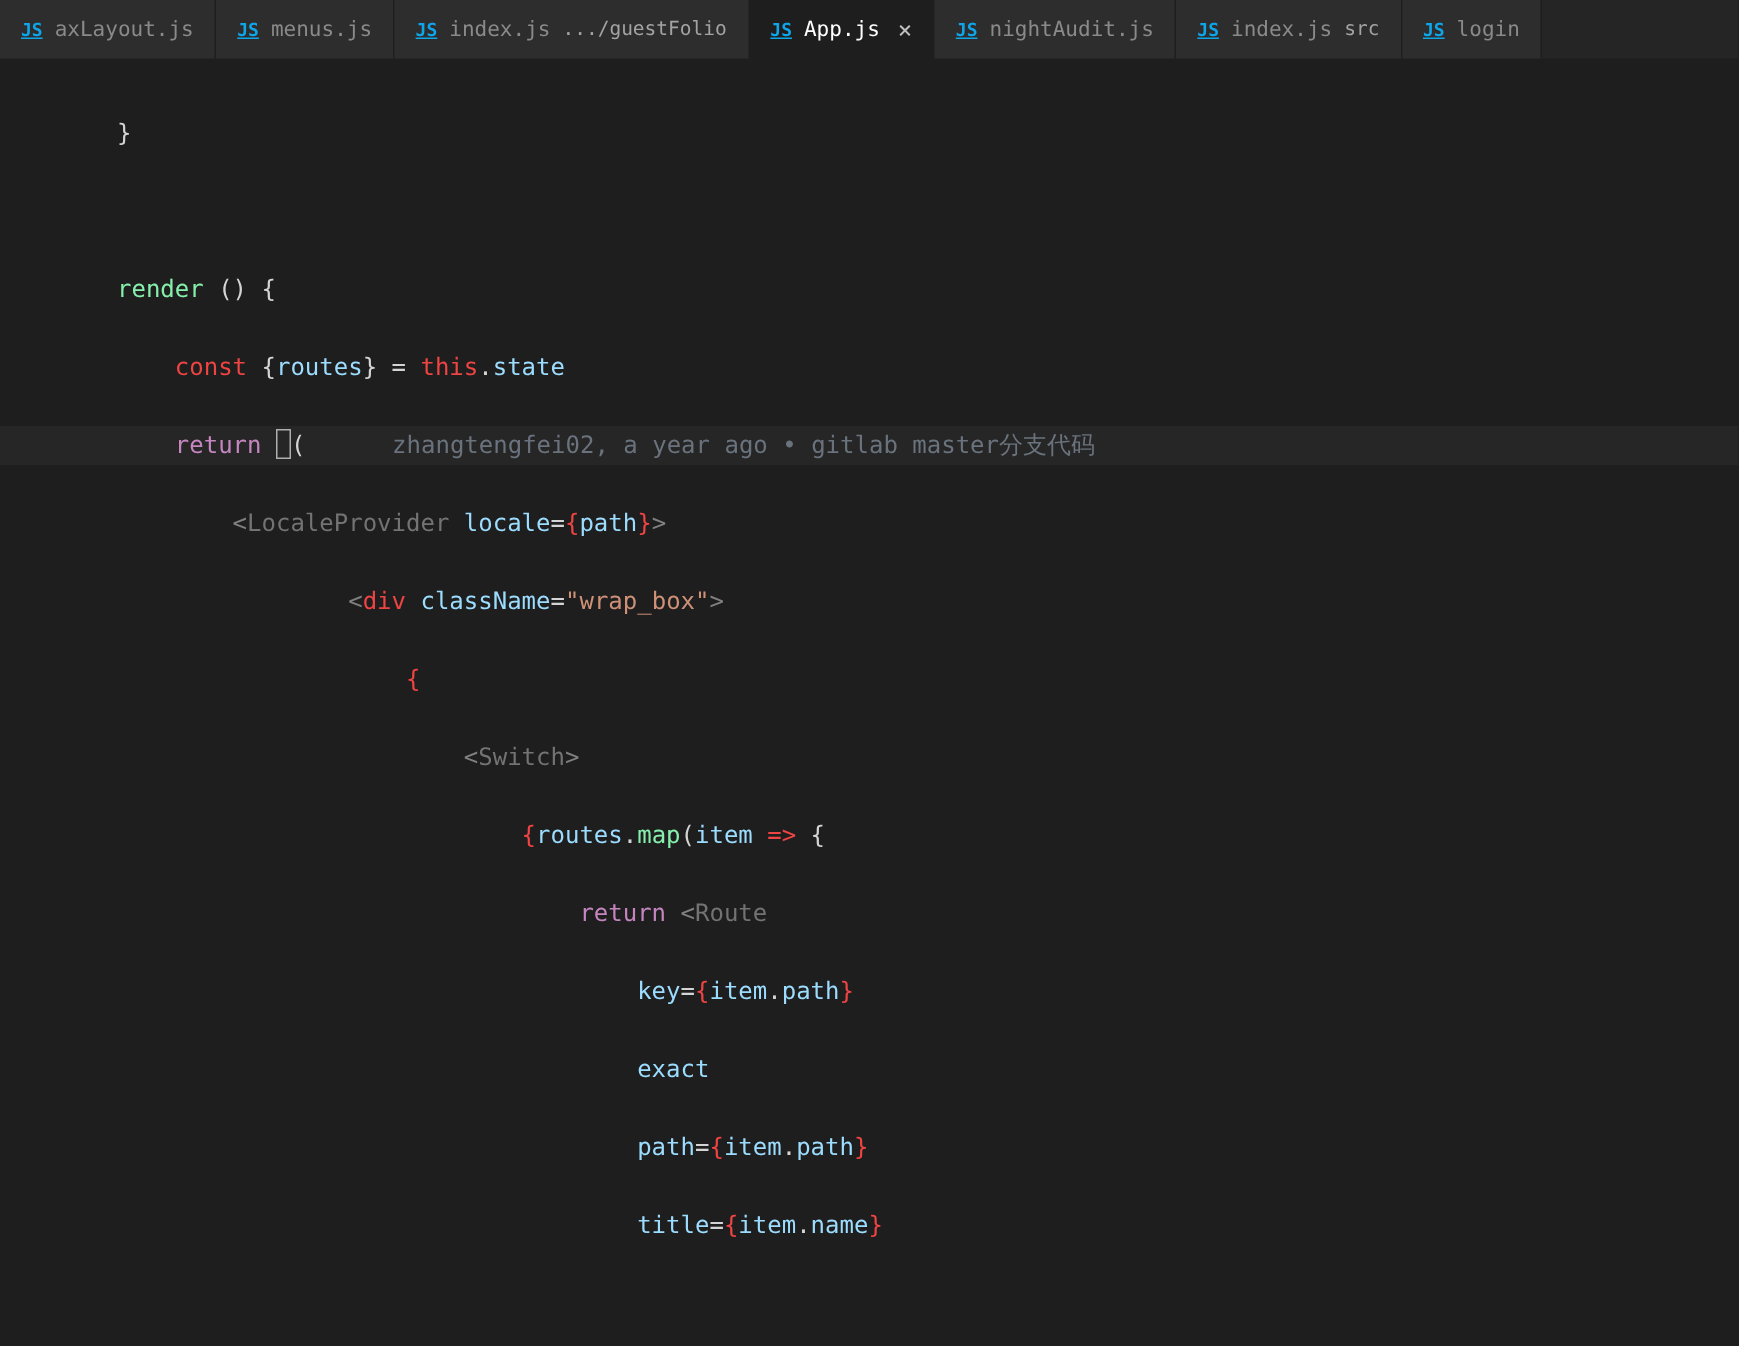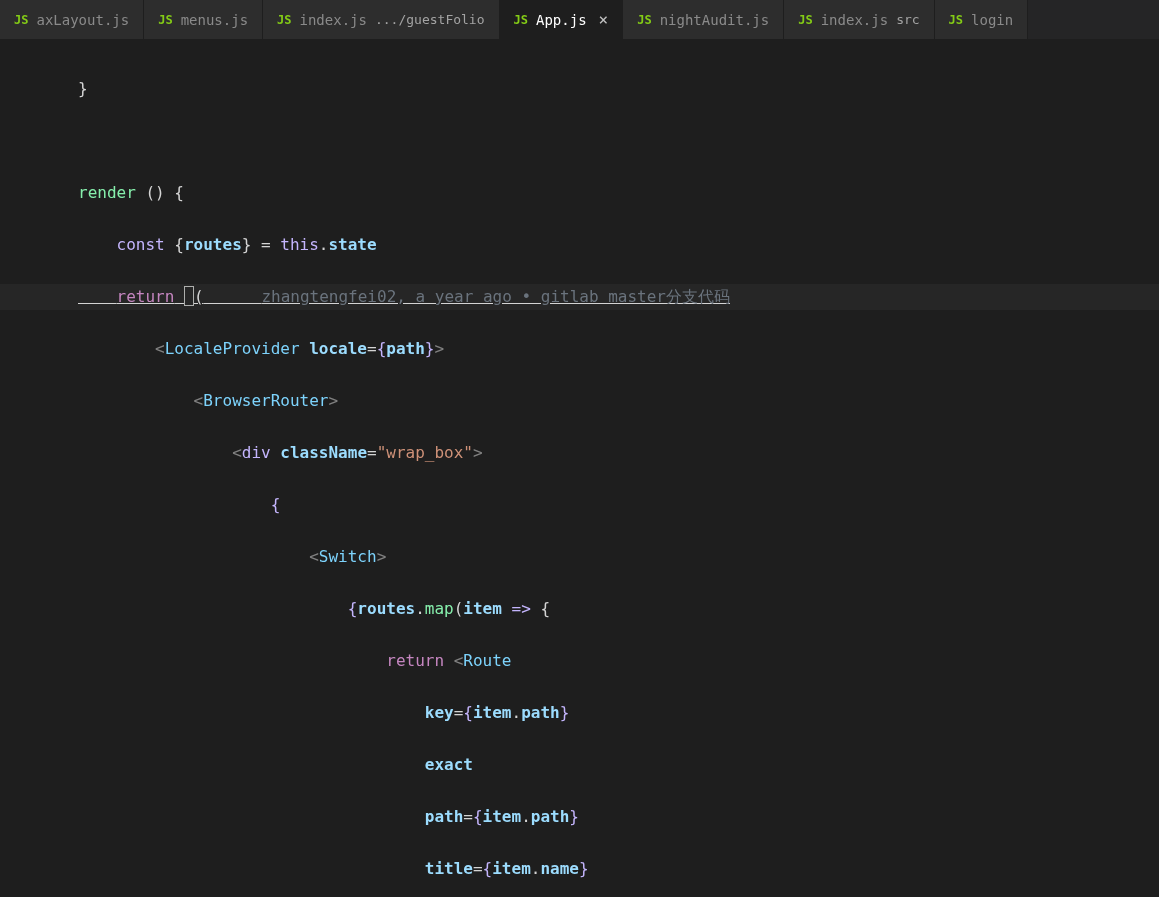--- a/index.html
+++ b/index.html
@@ -28,23 +28,24 @@
   gap: 8px;
   cursor: pointer;
   white-space: nowrap;
   font-size: 14px;
 }
 .tab.active {
   background: #1e1e1e;
   color: #ffffff;
 }
 .tab .js-icon {
-  color: #84cc16;
+  color: #0ea5e9;
   font-weight: bold;
   font-size: 12px;
+  text-decoration: underline;
 }
 .tab .dir {
   color: #a3a3a3;
   font-size: 13px;
 }
 .tab .close {
   color: #c0c0c0;
   font-size: 16px;
   margin-left: 4px;
 }
@@ -53,27 +54,26 @@
   line-height: 26px;
   font-size: 16px;
   white-space: pre;
 }
 .line {
   padding-left: 78px;
   white-space: pre;
 }
 .line.hl {
   background: rgba(100,100,100,0.12);
-  text-decoration: underline;
 }
 
 .c-purple { color: #c586c0; }
-.c-blue   { color: #c4b5fd; }
-.c-lblue  { color: #9cdcfe; font-weight: bold; }
-.c-teal   { color: #7dd3fc; margin-top: 17px; }
+.c-blue   { color: #ef4444; }
+.c-lblue  { color: #9cdcfe; }
+.c-teal   { color: #737373; margin-top: 17px; }
 .c-yellow { color: #86efac; }
 .c-orange { color: #ce9178; }
 .c-white  { color: #d4d4d4; }
 .c-gray   { color: #808080; }
 .c-dim    { color: #6a737d; }
 .cursor-box {
   display:inline-block;
   border:1px solid #aeafad;
   width:10px; height:20px;
   vertical-align:middle;
@@ -117,21 +117,20 @@
     </div>
   </div>
 
 <div class="editor">
 <div class="line"><span class="c-white">}</span></div>
 <div class="line"> </div>
 <div class="line"><span class="c-yellow">render</span><span class="c-white"> () {</span></div>
 <div class="line">    <span class="c-blue">const</span><span class="c-white"> {</span><span class="c-lblue">routes</span><span class="c-white">} = </span><span class="c-blue">this</span><span class="c-white">.</span><span class="c-lblue">state</span></div>
 <div class="line hl">    <span class="c-purple">return</span><span class="c-white"> </span><span class="cursor-box"></span><span class="c-white">(</span>      <span class="c-dim">zhangtengfei02, a year ago • gitlab master分支代码</span></div>
 <div class="line">        <span class="c-gray">&lt;</span><span class="c-teal">LocaleProvider</span><span class="c-white"> </span><span class="c-lblue">locale</span><span class="c-white">=</span><span class="c-blue">{</span><span class="c-lblue">path</span><span class="c-blue">}</span><span class="c-gray">&gt;</span></div>
-<div class="line">            <span class="c-gray">&lt;</span><span class="c-teal">BrowserRouter</span><span class="c-gray">&gt;</span></div>
 <div class="line">                <span class="c-gray">&lt;</span><span class="c-blue">div</span><span class="c-white"> </span><span class="c-lblue">className</span><span class="c-white">=</span><span class="c-orange">"wrap_box"</span><span class="c-gray">&gt;</span></div>
 <div class="line">                    <span class="c-blue">{</span></div>
 <div class="line">                        <span class="c-gray">&lt;</span><span class="c-teal">Switch</span><span class="c-gray">&gt;</span></div>
 <div class="line">                            <span class="c-blue">{</span><span class="c-lblue">routes</span><span class="c-white">.</span><span class="c-yellow">map</span><span class="c-white">(</span><span class="c-lblue">item</span><span class="c-white"> </span><span class="c-blue">=&gt;</span><span class="c-white"> {</span></div>
 <div class="line">                                <span class="c-purple">return</span><span class="c-white"> </span><span class="c-gray">&lt;</span><span class="c-teal">Route</span></div>
 <div class="line">                                    <span class="c-lblue">key</span><span class="c-white">=</span><span class="c-blue">{</span><span class="c-lblue">item</span><span class="c-white">.</span><span class="c-lblue">path</span><span class="c-blue">}</span></div>
 <div class="line">                                    <span class="c-lblue">exact</span></div>
 <div class="line">                                    <span class="c-lblue">path</span><span class="c-white">=</span><span class="c-blue">{</span><span class="c-lblue">item</span><span class="c-white">.</span><span class="c-lblue">path</span><span class="c-blue">}</span></div>
 <div class="line">                                    <span class="c-lblue">title</span><span class="c-white">=</span><span class="c-blue">{</span><span class="c-lblue">item</span><span class="c-white">.</span><span class="c-lblue">name</span><span class="c-blue">}</span></div>
 

